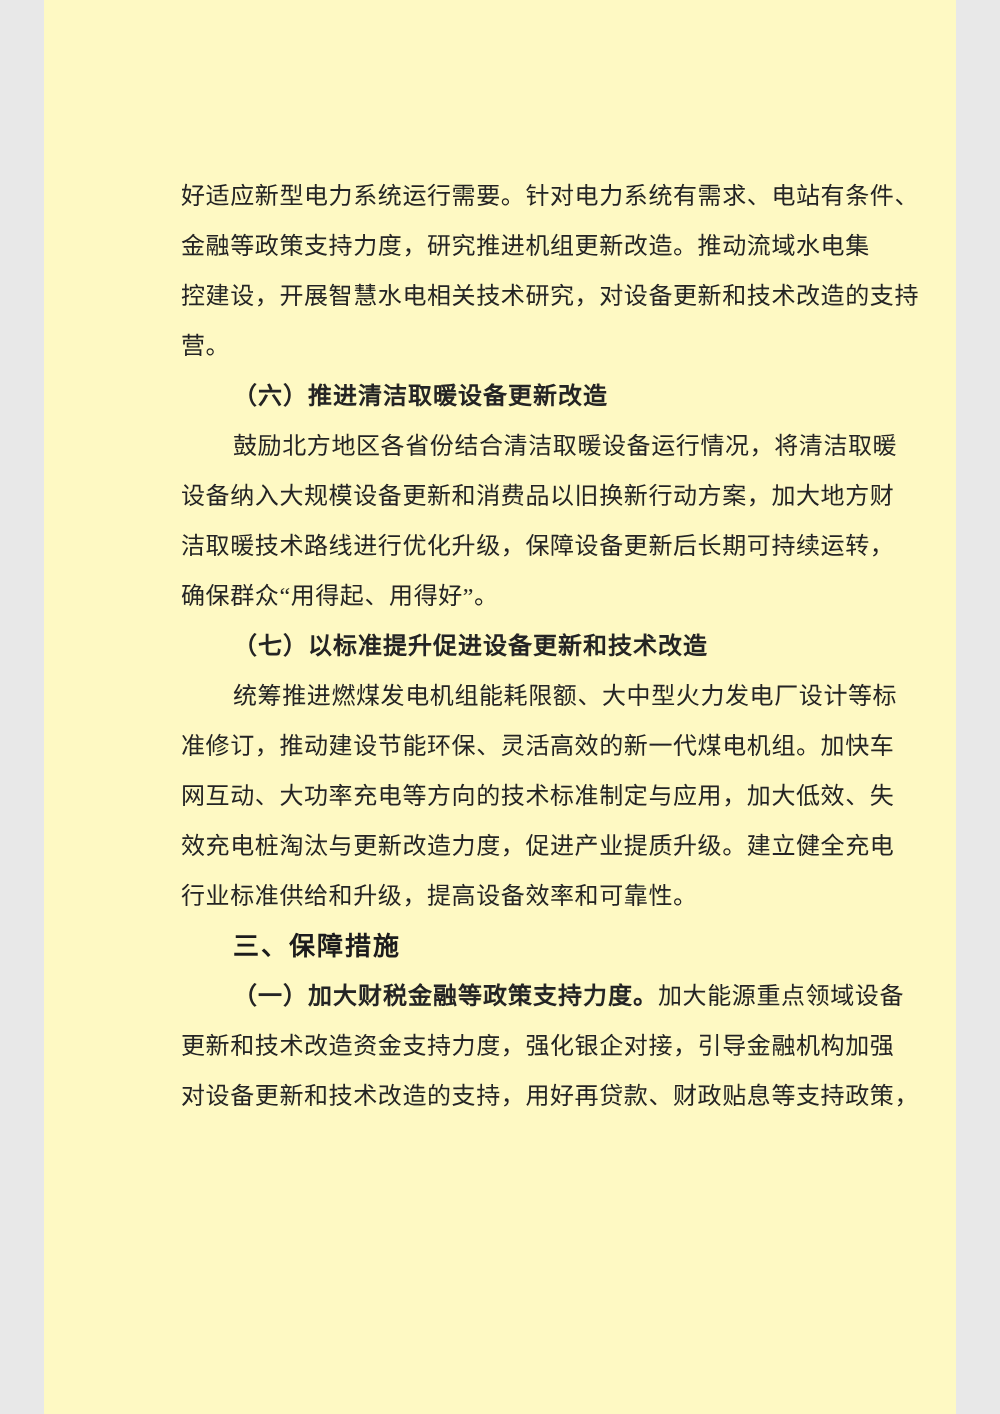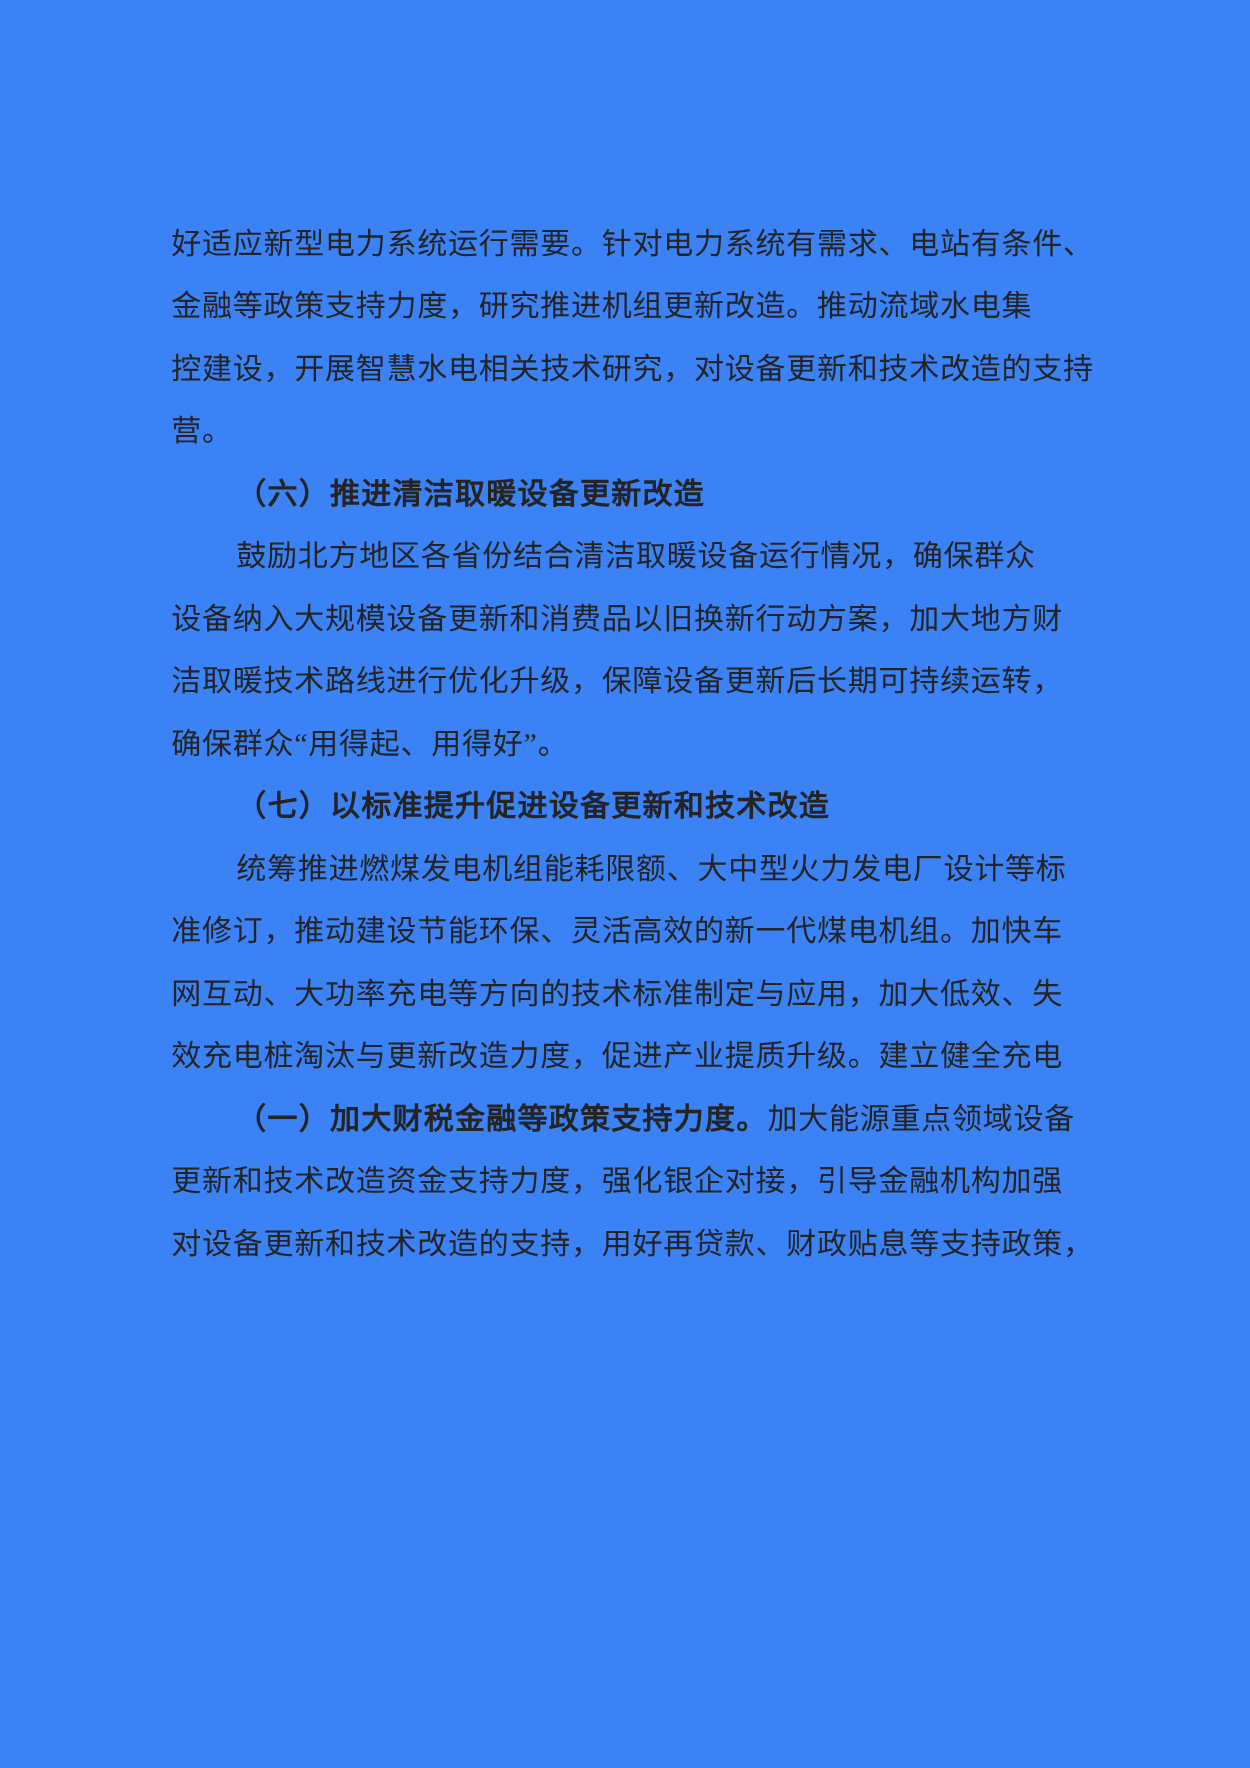--- a/index.html
+++ b/index.html
@@ -2,24 +2,24 @@
 <html lang="zh-CN"><head>
 <meta charset="utf-8">
 <style>
   html, body {
     margin: 0;
     padding: 0;
     background: #e8e8e8;
   }
   .page {
     position: relative;
-    width: 1000px;
+    width: 912px;
     height: 1414px;
     margin: 0 auto;
-    background: #3b82f6;
+    background: #fef9c3;
     overflow: hidden;
     font-family: "Liberation Serif", "DejaVu Serif", serif;
     color: #242424;
   }
   .text-block {
     position: absolute;
     left: 137px;
     top: 171px;
     width: 745px;
   }
@@ -55,32 +55,34 @@
 <div class="page">
   <div class="text-block">
 
     <div class="line">好适应新型电力系统运行需要。针对电力系统有需求、电站有条件、</div>
     <div class="line">金融等政策支持力度，研究推进机组更新改造。推动流域水电集</div>
     <div class="line">控建设，开展智慧水电相关技术研究，对设备更新和技术改造的支持</div>
     <div class="line">营。</div>
 
     <div class="line indent subsection-heading">（六）推进清洁取暖设备更新改造</div>
 
-    <div class="line indent">鼓励北方地区各省份结合清洁取暖设备运行情况，确保群众</div>
+    <div class="line indent">鼓励北方地区各省份结合清洁取暖设备运行情况，将清洁取暖</div>
     <div class="line">设备纳入大规模设备更新和消费品以旧换新行动方案，加大地方财</div>
     <div class="line">洁取暖技术路线进行优化升级，保障设备更新后长期可持续运转，</div>
     <div class="line">确保群众“用得起、用得好”。</div>
 
     <div class="line indent subsection-heading">（七）以标准提升促进设备更新和技术改造</div>
 
     <div class="line indent">统筹推进燃煤发电机组能耗限额、大中型火力发电厂设计等标</div>
     <div class="line">准修订，推动建设节能环保、灵活高效的新一代煤电机组。加快车</div>
     <div class="line">网互动、大功率充电等方向的技术标准制定与应用，加大低效、失</div>
     <div class="line">效充电桩淘汰与更新改造力度，促进产业提质升级。建立健全充电</div>
+    <div class="line">行业标准供给和升级，提高设备效率和可靠性。</div>
 
+    <div class="line indent section-heading">三、保障措施</div>
 
     <div class="line indent">
       <span class="lead-bold">（一）加大财税金融等政策支持力度。</span><span>加大能源重点领域设备</span>
     </div>
     <div class="line">更新和技术改造资金支持力度，强化银企对接，引导金融机构加强</div>
     <div class="line">对设备更新和技术改造的支持，用好再贷款、财政贴息等支持政策，</div>
 
   </div>
 </div>
 

